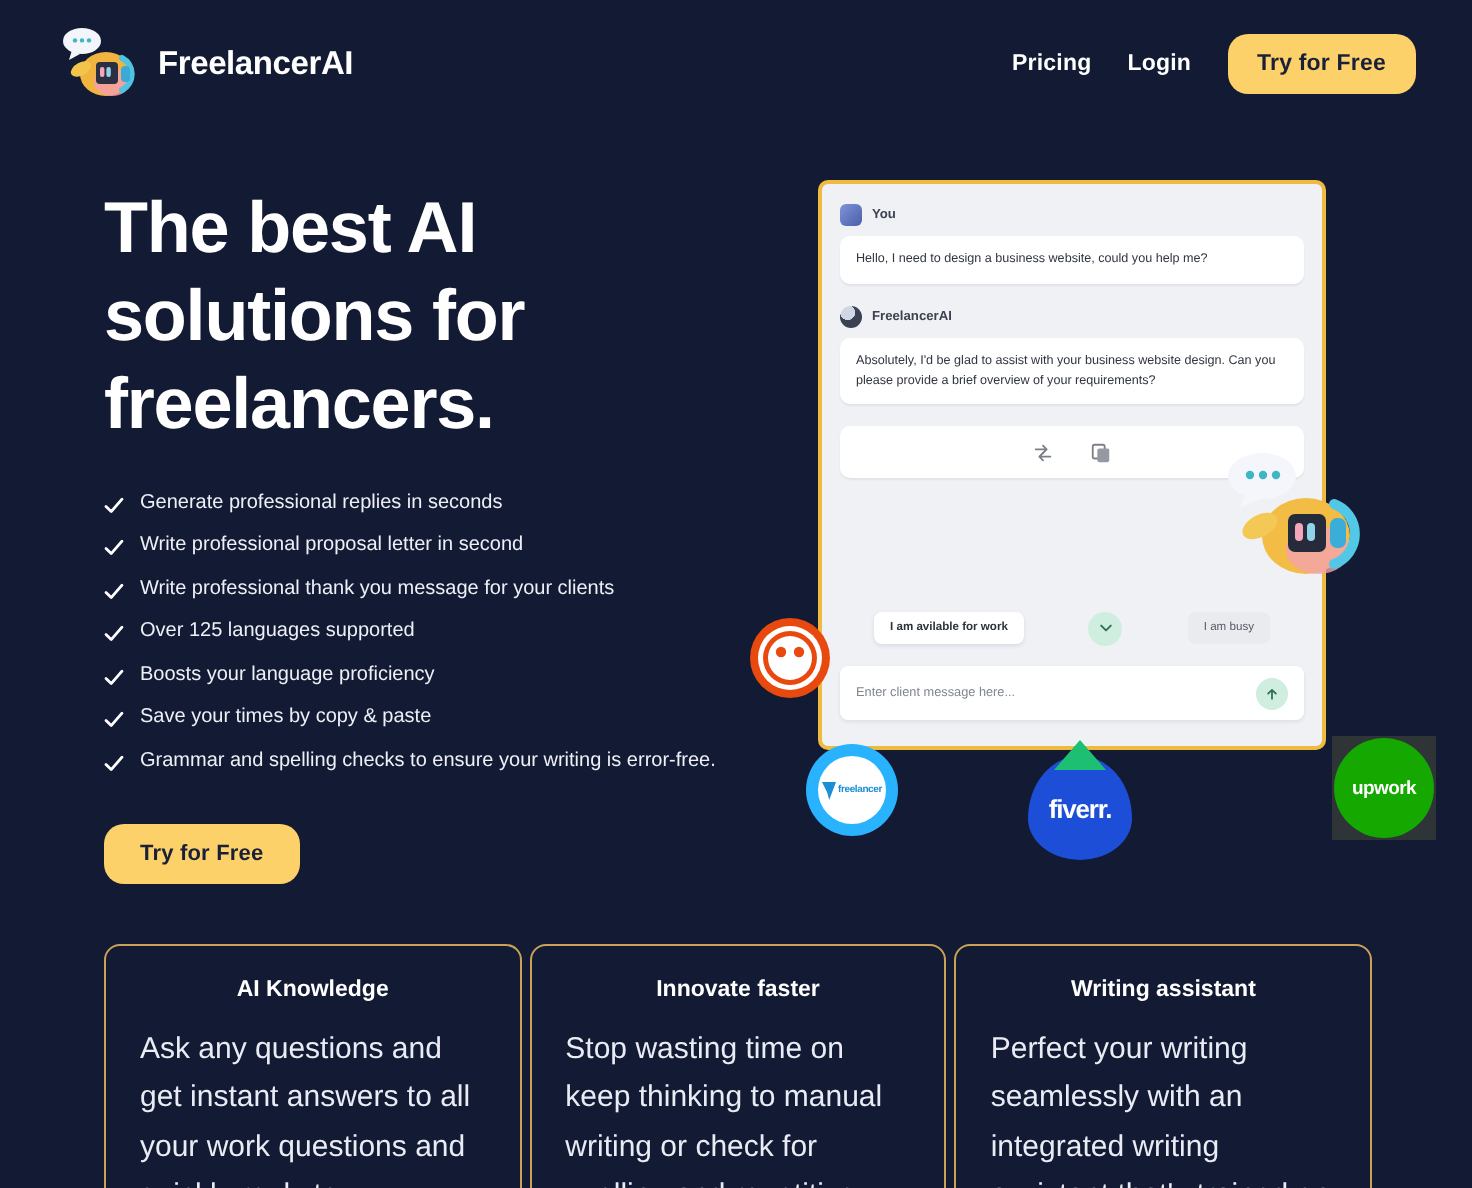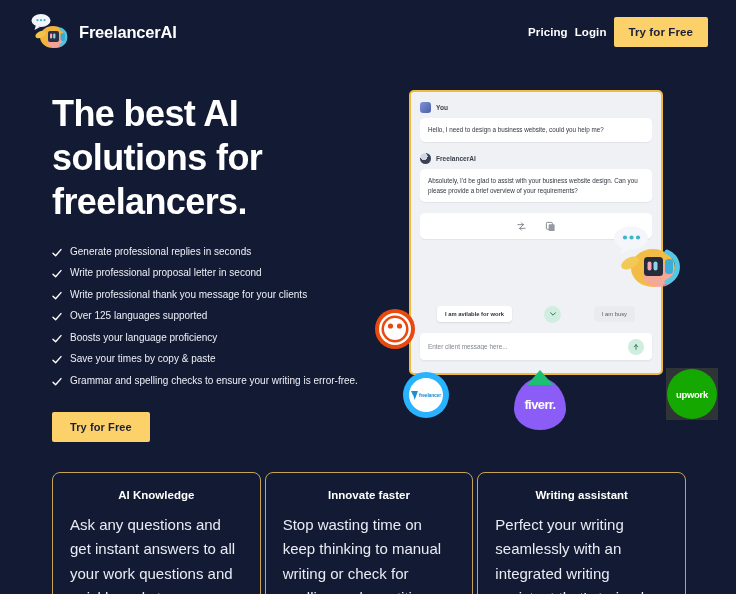--- a/index.html
+++ b/index.html
@@ -36,34 +36,34 @@
   .brand-name {
     font-size: 16.5px;
     font-weight: bold;
     letter-spacing: -0.2px;
     color: #ffffff;
   }
   .nav {
     margin-left: auto;
     display: flex;
     align-items: center;
-    gap: 7px;
+    gap: 18px;
   }
   .nav-link {
     font-size: 11.5px;
     font-weight: bold;
     color: #ffffff;
     text-decoration: none;
     letter-spacing: 0.1px;
   }
   .btn-gold {
     background: #fcd169;
     color: #1b2039;
     border: none;
-    border-radius: 2px;
+    border-radius: 10px;
     font-family: "Liberation Sans", sans-serif;
     font-size: 11.5px;
     font-weight: bold;
     padding: 9px 15px;
     cursor: pointer;
     letter-spacing: 0.1px;
   }
 
   
   .hero-left {
@@ -264,21 +264,21 @@
   .fl-label {
     font-size: 5px;
     font-weight: bold;
     color: #1a8fd4;
     letter-spacing: -0.2px;
   }
   .badge-fiverr {
     position: absolute;
     left: 514px; top: 378px;
     width: 52px; height: 52px;
-    background: #8b5cf6;
+    background: #1d4ed8;
     border-radius: 50% 50% 50% 50% / 60% 60% 40% 40%;
     display: flex;
     align-items: center;
     justify-content: center;
   }
   .badge-fiverr::before {
     content: "";
     position: absolute;
     top: -8px; left: 50%;
     transform: translateX(-50%);

